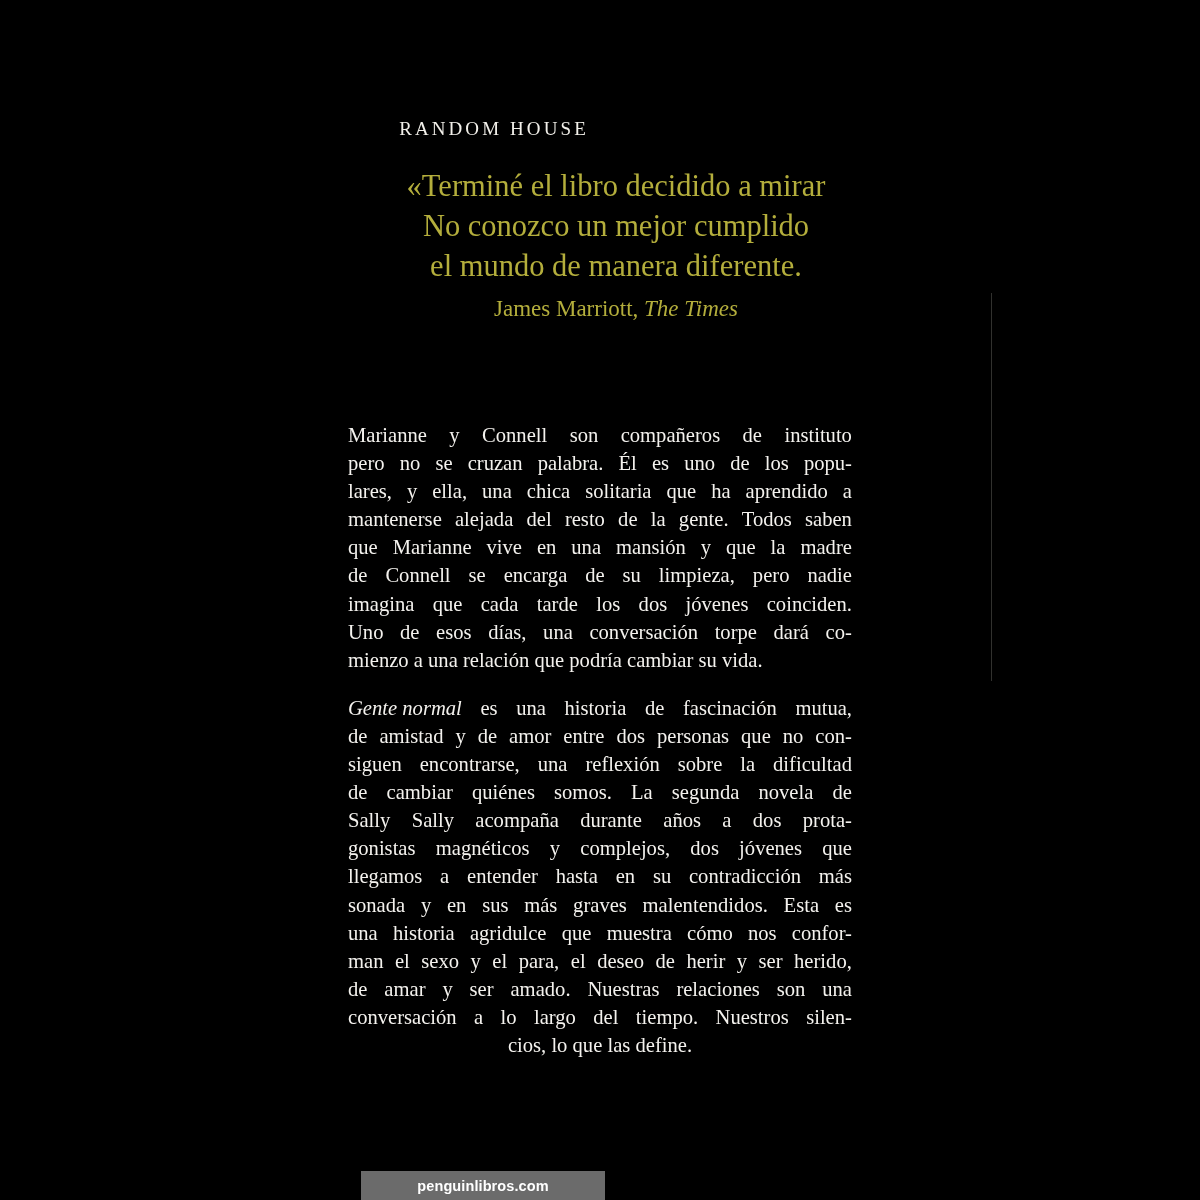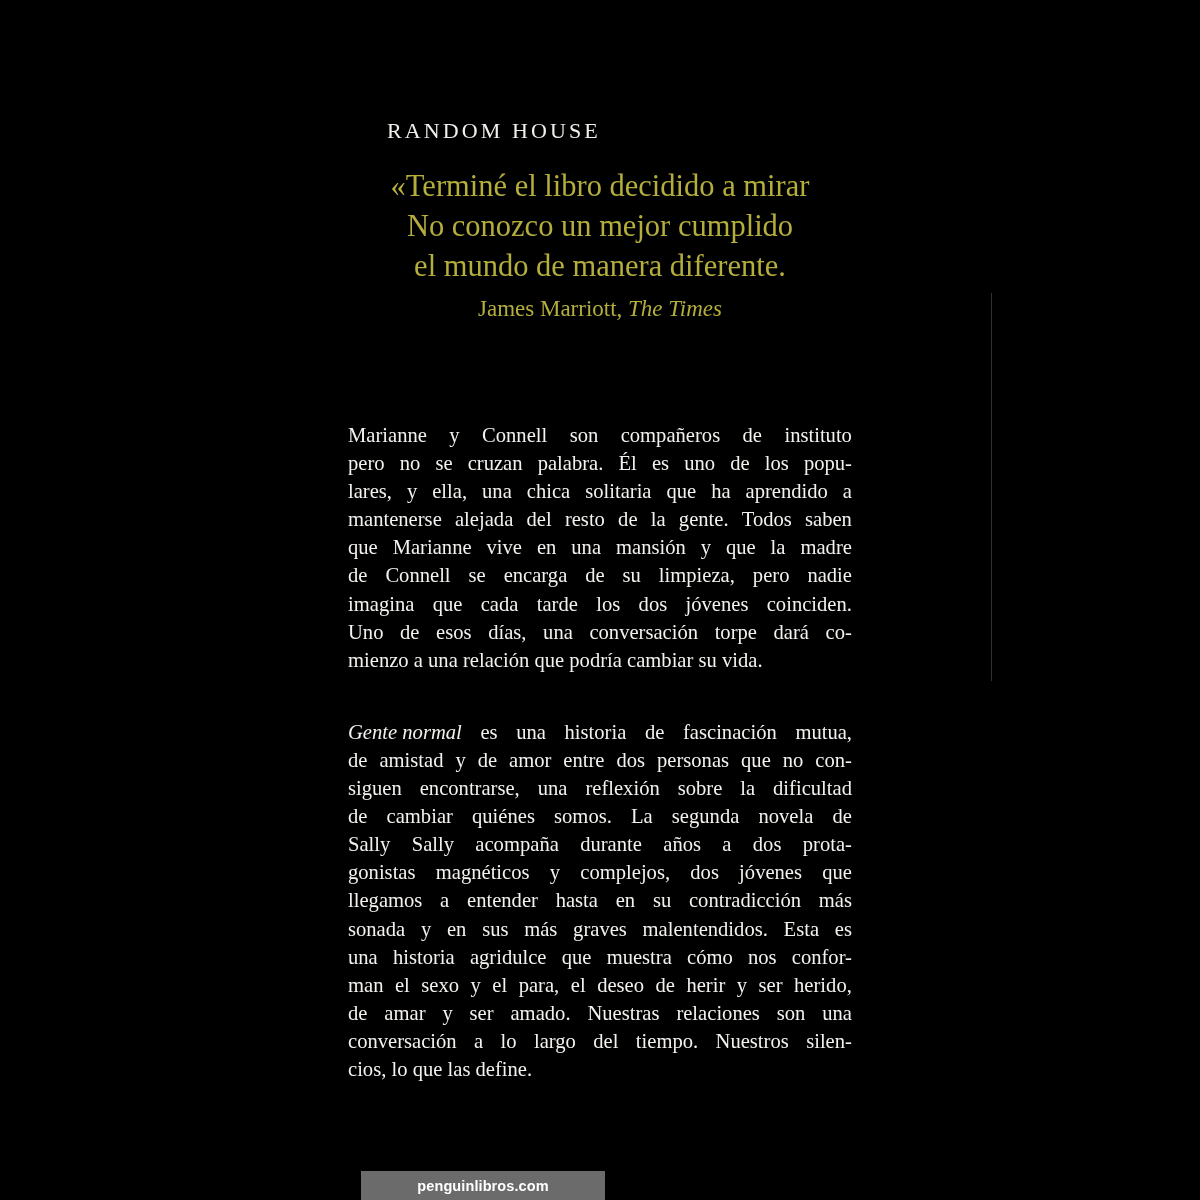--- a/index.html
+++ b/index.html
@@ -23,30 +23,30 @@
 
   
   .imprint {
     position: absolute;
     top: 118px;
     left: 0;
     width: 988px;
     text-align: center;
     color: #f2f0ea;
     font-family: "Liberation Serif", serif;
-    font-size: 22px;
+    font-size: 19px;
     letter-spacing: 3.1px;
     font-weight: 400;
   }
 
   
   .quote-block {
     position: absolute;
     top: 166px;
-    left: 330px;
+    left: 346px;
     width: 540px;
     text-align: center;
     text-decoration: underline;
   }
   .quote-line {
     color: #b4ae3c;
     font-family: "Liberation Serif", serif;
     font-size: 30.5px;
     line-height: 40.2px;
     white-space: nowrap;
@@ -224,21 +224,21 @@
           <span>días,</span>
           <span>una</span>
           <span>conversación</span>
           <span>torpe</span>
           <span>dará</span>
           <span>co-</span>
         </div>
       <div class="jline last">mienzo a una relación que podría cambiar su vida.</div>
     </div>
 
-    <div class="para-lines" style="margin-top:44px;">
+    <div class="para-lines" style="margin-top:20px;text-align:center;">
       <div class="jline">
           <span><i class="work-title">Gente normal</i></span>
           <span>es</span>
           <span>una</span>
           <span>historia</span>
           <span>de</span>
           <span>fascinación</span>
           <span>mutua,</span>
         </div>
       <div class="jline">

